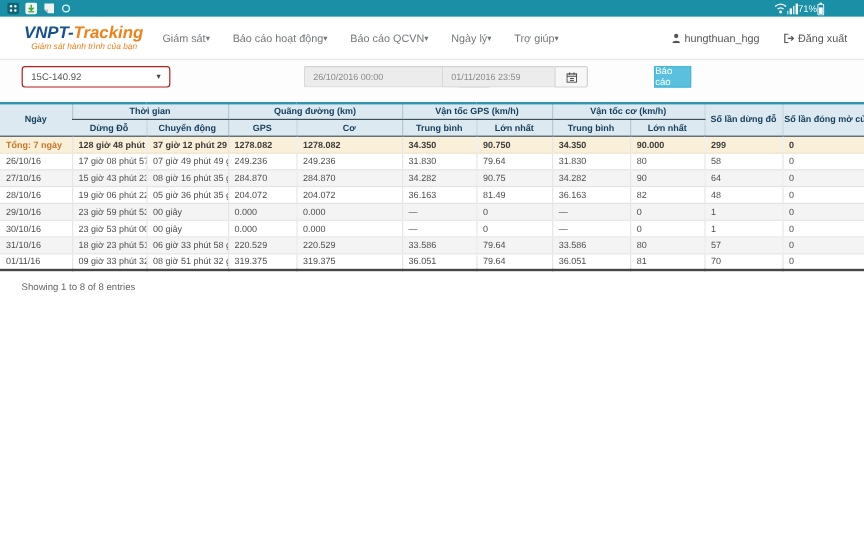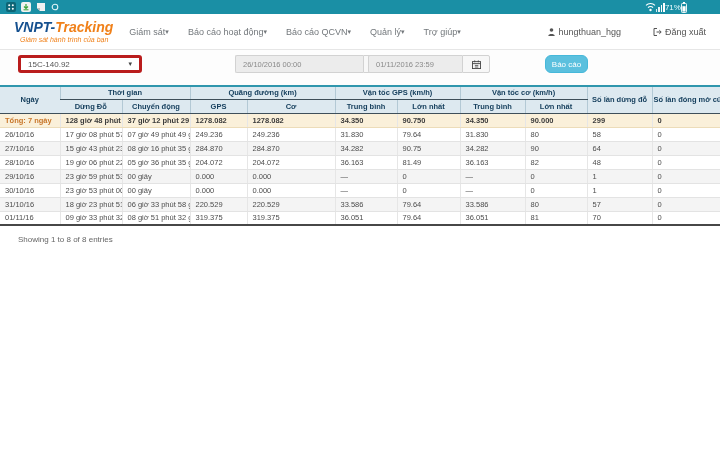--- a/index.html
+++ b/index.html
@@ -12,42 +12,42 @@
   .sb-left { display:flex; align-items:center; gap:5px; flex:1; }
   .sb-right { display:flex; align-items:center; }
   .sb-pct { font-size:8px; color:#eafcff; }
   .sb-time { font-size:10px; font-weight:bold; letter-spacing:0.3px;margin-top:40px; }
   .sig-bars { display:flex; align-items:flex-end; gap:1px; height:9px; }
   .sig-bars i { display:block; width:1.6px; background:#fff; }
   .sig-bars i:nth-child(1){height:3px;opacity:.8} .sig-bars i:nth-child(2){height:5px;opacity:.9}
   .sig-bars i:nth-child(3){height:7px} .sig-bars i:nth-child(4){height:9px}
 
   
-  .appheader { height:36px; background:#fff; border-bottom:1px solid #e6e6e6; display:flex; align-items:center; padding:0 10px 0 14px; }
+  .appheader { height:36px; background:#fff; border-bottom:1px solid #e6e6e6; display:flex; align-items:center; padding:0 10px 0 20px; }
   .logo-block { line-height:1; }
   .logo-line { font-size:14px; font-weight:bold; font-style:italic; white-space:nowrap; }
   .logo-navy { color:#15508F; }
   .logo-orange { color:#F08019; }
   .tagline { font-size:7px; font-style:italic; color:#F08019; margin-top:2px; margin-left:6px; }
   .nav { display:flex; gap:19px; margin-left:16px; }
   .nav-item { display:flex; align-items:center; gap:0; font-size:9px; color:#73787c; cursor:pointer; white-space:nowrap; }
   .nav-caret { font-size:7px; color:#73787c; }
-  .user-area { margin-left:auto; display:flex; align-items:center; gap:32px; font-size:9px; color:#555; padding-right:4px; }
+  .user-area { margin-left:auto; display:flex; align-items:center; gap:20px; font-size:9px; color:#555; padding-right:4px; }
   .user-link, .logout-link { display:flex; align-items:center; gap:3px; cursor:pointer; }
 
   
   .filterbar { position:relative; height:35px; background:#fdfdfd; }
-  .vehicle-select { position:absolute; left:18px; top:5px; width:124px; height:18px; background:#fff; border:3px solid #b91c1c; border-radius:3px; display:flex; align-items:center; justify-content:space-between; padding:0 7px; font-size:8px; color:#555; cursor:pointer; }
+  .vehicle-select { position:absolute; left:18px; top:5px; width:124px; height:18px; background:#fff; border:1px solid #b91c1c; border-radius:3px; display:flex; align-items:center; justify-content:space-between; padding:0 7px; font-size:8px; color:#555; cursor:pointer; }
   .select-caret { font-size:7px; color:#444; }
   .date-group { position:absolute; top:5px; height:18px; display:flex; }
-  .dg-from { left:200px;padding-left:35px; } .dg-to { left:368px; }
+  .dg-from { left:218px;padding-left:35px; } .dg-to { left:368px; }
   .date-text { background:#ececec; border:1px solid #d2d2d2; border-right:none; border-radius:2px 0 0 2px; display:flex; align-items:center; padding:0 7px; font-size:7.5px; color:#8a8a8a; }
   .dg-from .date-text { width:128px; } .dg-to .date-text { width:94px; }
   .cal-btn { width:28px; background:#f7f7f7; border:1px solid #d2d2d2; border-radius:0 2px 2px 0; display:flex; align-items:center; justify-content:center; cursor:pointer; }
-  .report-btn { position:absolute; left:545px; top:5px; width:43px; height:18px; background:#5BC0DE; border:1px solid #46b8da; border-radius:6px; color:#fff; font-size:8px; display:flex; align-items:center; justify-content:center; cursor:pointer; }
+  .report-btn { position:absolute; left:545px; top:5px; width:31px; height:18px; background:#5BC0DE; border:1px solid #46b8da; border-radius:0; color:#fff; font-size:8px; display:flex; align-items:center; justify-content:center; cursor:pointer; }
 
   
   table.report { width:720px; border-collapse:collapse; table-layout:fixed; border-top:2px solid #2F96AD; border-bottom:2px solid #474747; }
   thead th { background:#DDE9F0; color:#17405E; font-size:7.5px; font-weight:bold; text-align:center; border-left:1px solid #b3c9d5; border-bottom:1px solid #3e4f5a; padding:0 1px; white-space:nowrap; overflow:hidden; }
   thead th:first-child { border-left:none; }
   thead tr.group-row th { height:13px; }
   thead tr.sub-row th { height:14px; }
   tbody td { height:14px; font-size:7.5px; color:#4d4d4d; text-align:left; padding:0 2px 0 5px; border-left:1px solid #e6e6e6; border-bottom:1px solid #e3e3e3; white-space:nowrap; overflow:hidden; background:#fff; }
   tbody td:first-child { border-left:none; }
   tbody tr.alt td { background:#f4f4f4; }
@@ -117,21 +117,21 @@
         </div>
       <div class="nav-item">
           <span>Báo cáo hoạt động</span>
           <span class="nav-caret">▾</span>
         </div>
       <div class="nav-item">
           <span>Báo cáo QCVN</span>
           <span class="nav-caret">▾</span>
         </div>
       <div class="nav-item">
-          <span>Quản lý</span>
+          <span>Ngày lý</span>
           <span class="nav-caret">▾</span>
         </div>
       <div class="nav-item">
           <span>Trợ giúp</span>
           <span class="nav-caret">▾</span>
         </div>
     </div>
     <div class="user-area">
       <div class="user-link">
         <svg width="7" height="8" viewBox="0 0 7 8">

